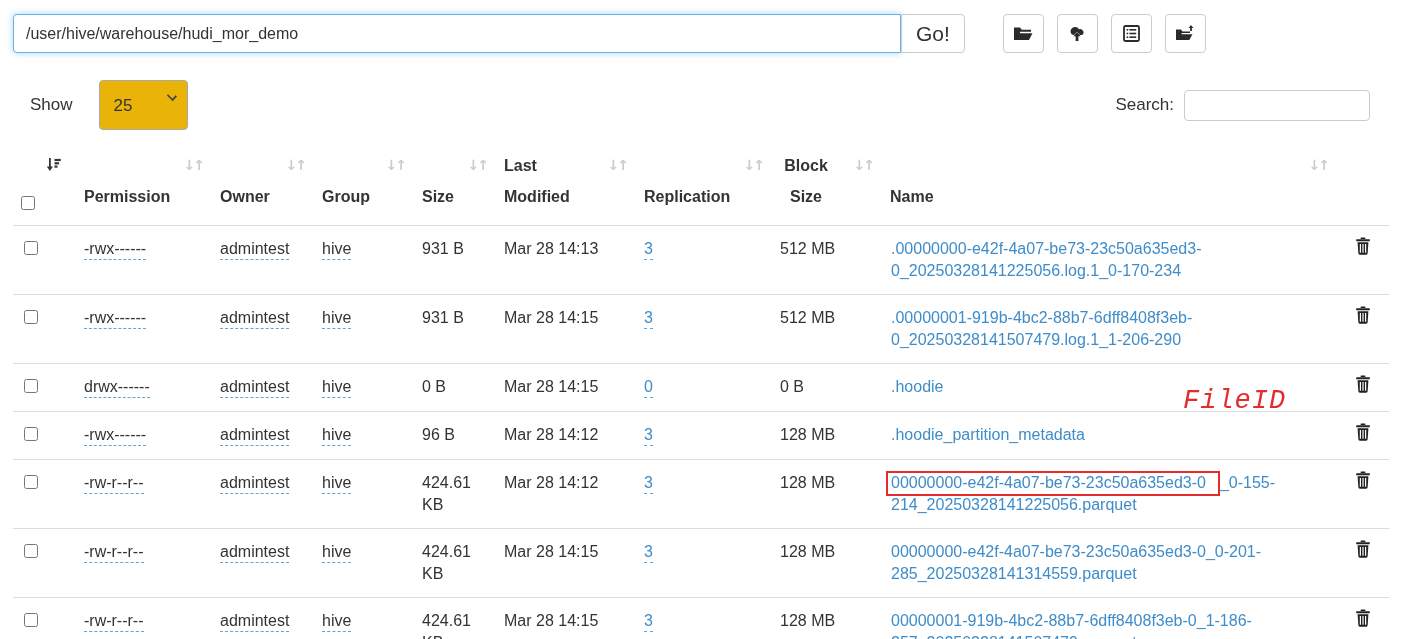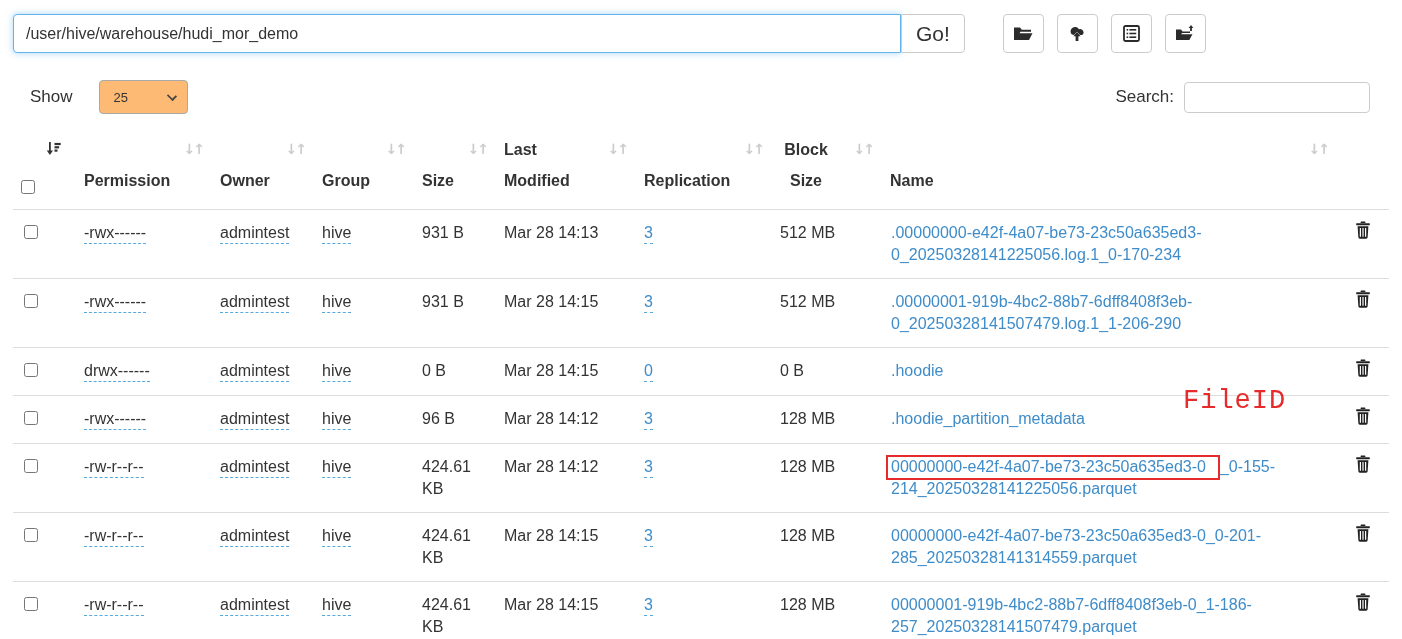--- a/index.html
+++ b/index.html
@@ -43,22 +43,22 @@
     padding:0;
   }
   .icon-btn svg{display:block;}
 
   
   .controls{display:flex;justify-content:space-between;align-items:center;margin-top:27px;padding:0 3px 0 17px;}
   .show-group{display:flex;align-items:center;gap:26px;font-size:17px;}
   .select-wrap{position:relative;display:inline-block;}
   .show-select{
     appearance:none;-webkit-appearance:none;
-    width:89px;height:34px;border:1px solid #a9a9a9;border-radius:4px;
-    background:#fdba74;font-size:13px;color:#333;padding:0 26px 0 14px;cursor:pointer;
+    width:89px;height:50px;border:1px solid #a9a9a9;border-radius:4px;
+    background:#eab308;font-size:17px;color:#333;padding:0 26px 0 14px;cursor:pointer;
     font-family:"Liberation Sans","DejaVu Sans",sans-serif;
   }
   .chev{
     position:absolute;right:12px;top:12px;width:8px;height:8px;pointer-events:none;
     border-right:2px solid #444;border-bottom:2px solid #444;transform:rotate(45deg) scale(1,.8);
   }
   .search-group{display:flex;align-items:center;gap:10px;font-size:17px;margin-right:16px;}
   .search-input{
     width:186px;height:31px;border:1px solid #ccc;border-radius:4px;
     padding:0 8px;font-size:15px;outline:none;
@@ -105,20 +105,21 @@
   }
   .trash-btn{background:none;border:none;padding:0;cursor:pointer;}
   .trash-btn svg{display:block;}
 
   
   .fileid-note{
     position:absolute;left:1183px;top:386px;
     color:var(--red);font-size:27px;letter-spacing:1px;
     font-family:"Liberation Mono","DejaVu Sans Mono",monospace;
     pointer-events:none;
+    font-style:italic;
   }
 </style>
 </head>
 <body>
 
 <div class="page">
 
   <div class="toolbar">
     <div class="path-group">
       <input class="path-input" type="text" value="/user/hive/warehouse/hudi_mor_demo" style="">

